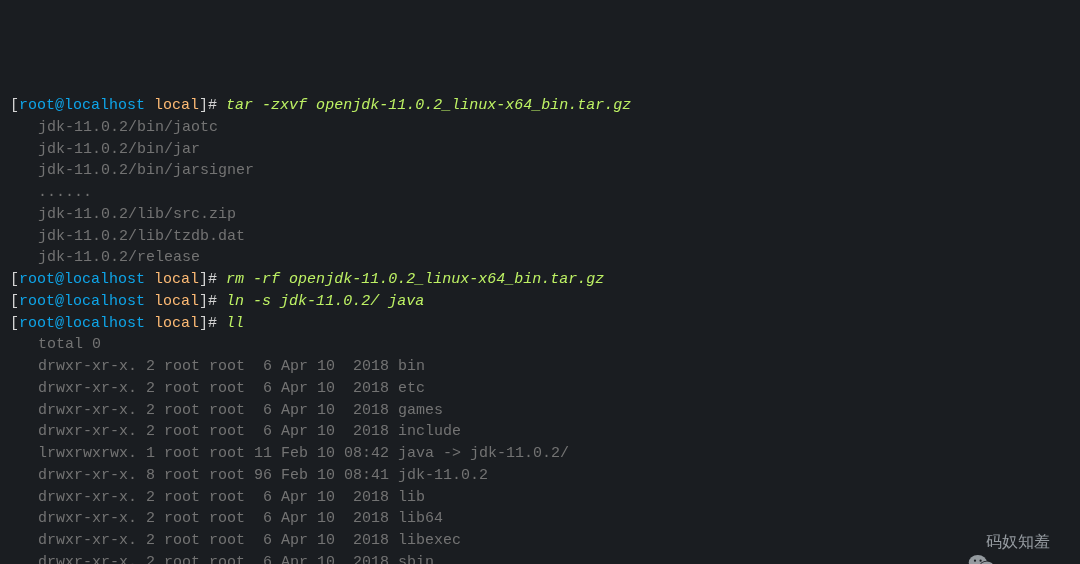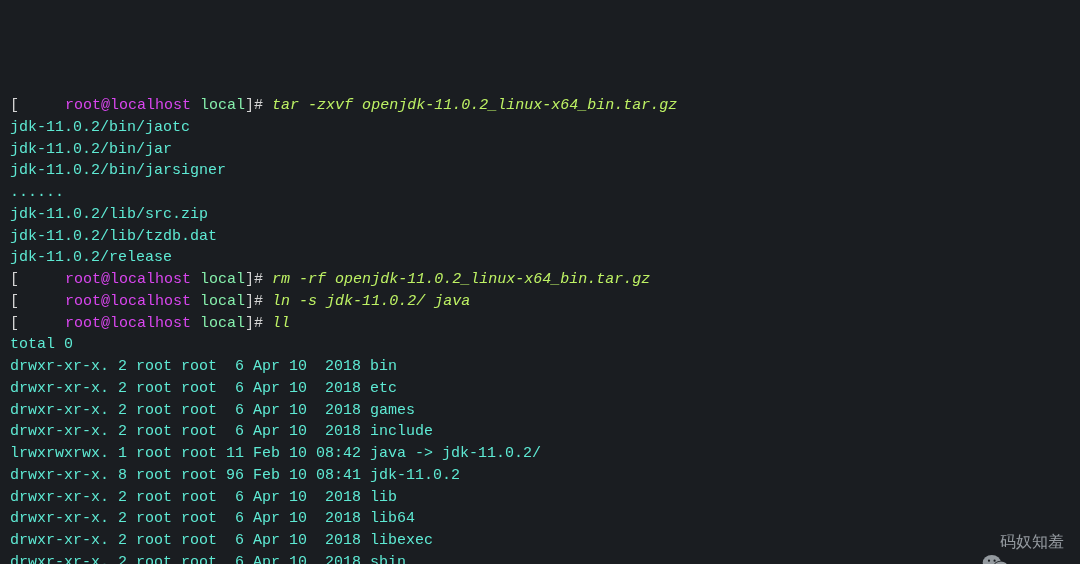--- a/index.html
+++ b/index.html
@@ -10,28 +10,28 @@
     line-height: 1.45;
     color: #d4d4d4;
     overflow: hidden;
     width: 1080px;
     height: 564px;
     padding: 8px 10px;
     white-space: pre;
   }
   .line { display: block; }
   .bracket { color: #d4d4d4; }
-  .user-host { color: #d946ef; margin-left: 46px; }
-  .cwd { color: #86efac; }
+  .user-host { color: #0ea5e9; }
+  .cwd { color: #fdba74; }
   .hash { color: #d4d4d4; }
   .cmd { color: #bef264; font-style: italic; }
-  .out { color: #5eead4; }
+  .out { color: #737373; margin-left: 28px; }
   .watermark {
     position: absolute;
-    right: 16px;
+    right: 30px;
     bottom: 10px;
     display: flex;
     align-items: center;
     gap: 8px;
     color: #aab0b6;
     font-family: Arial, sans-serif;
     font-size: 16px;
     font-style: normal;
     opacity: 0.85;
   }

